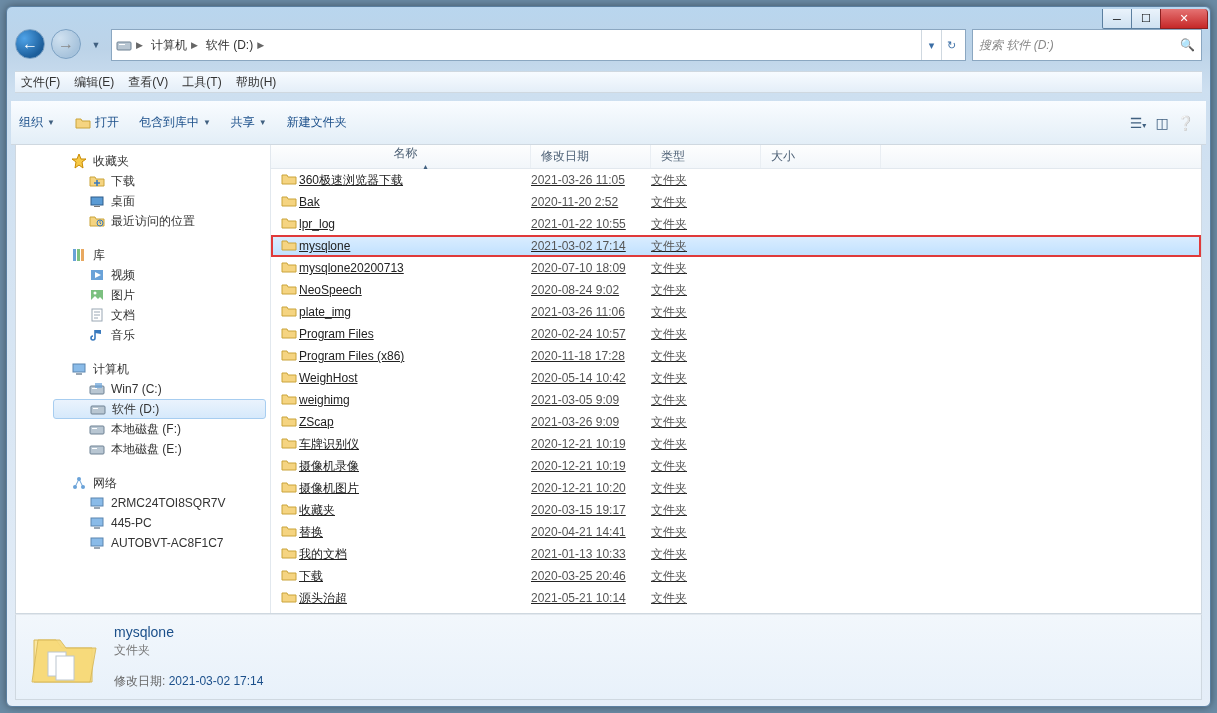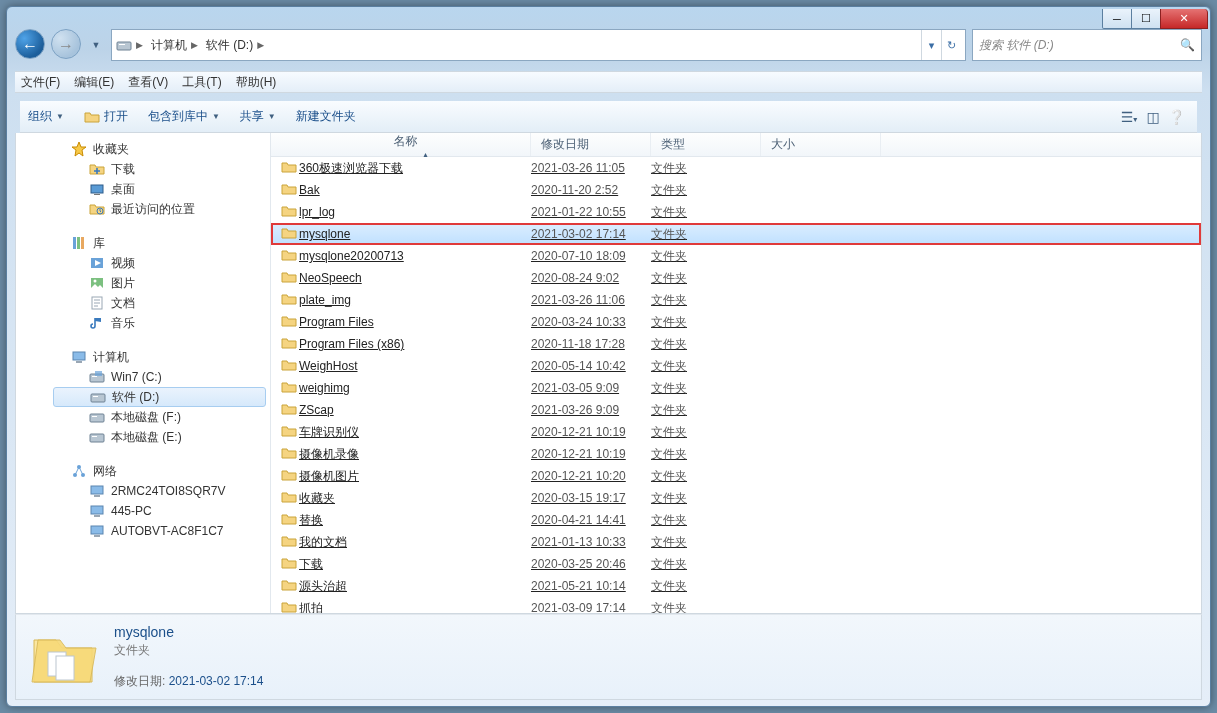--- a/index.html
+++ b/index.html
@@ -64,21 +64,21 @@
   
   .menubar {
     height: 22px; margin: 8px 8px; background: linear-gradient(to bottom, #f7fbff, #e4eef8);
     border: 1px solid #cfd8e0; border-left: none; border-right: none;
     display: flex; align-items: center; padding: 0 6px; font-size: 12px; color: #333;
   }
   .menubar span { margin-right: 14px; }
 
   
   .toolbar {
-    height: 32px; margin: 0 13px; background: linear-gradient(to bottom, #f9fcff, #e3eef7);
+    height: 44px; margin: 0 4px; background: linear-gradient(to bottom, #f9fcff, #e3eef7);
     border-bottom: 1px solid #cfd8e0; display: flex; align-items: center; padding: 8px 8px;
     font-size: 12px; color: #1b4f8a;
   }
   .toolbar .tb-item { margin-right: 20px; display: inline-flex; align-items: center; gap: 4px; }
   .toolbar .tb-item .dd { font-size: 8px; color: #406080; }
   .toolbar .spacer { flex: 1; }
   .toolbar .tb-icon { width: 24px; text-align: center; color: #406080; font-size: 14px; }
 
   
   .body {
@@ -459,21 +459,21 @@
             <span class="nm">plate_img</span>
             <span class="dt">2021-03-26 11:06</span>
             <span class="tp">文件夹</span>
             <span class="sz"></span>
           </div>
           <div class="row">
             <span class="ic"><svg viewBox="0 0 16 16" width="16" height="16">
                 <path class="svg-folder" d="M1 4h5l1 2h8v7H1z"></path>
               </svg></span>
             <span class="nm">Program Files</span>
-            <span class="dt">2020-03-24 10:33</span>
+            <span class="dt">2020-02-24 10:57</span>
             <span class="tp">文件夹</span>
             <span class="sz"></span>
           </div>
           <div class="row">
             <span class="ic"><svg viewBox="0 0 16 16" width="16" height="16">
                 <path class="svg-folder" d="M1 4h5l1 2h8v7H1z"></path>
               </svg></span>
             <span class="nm">Program Files (x86)</span>
             <span class="dt">2020-11-18 17:28</span>
             <span class="tp">文件夹</span>

